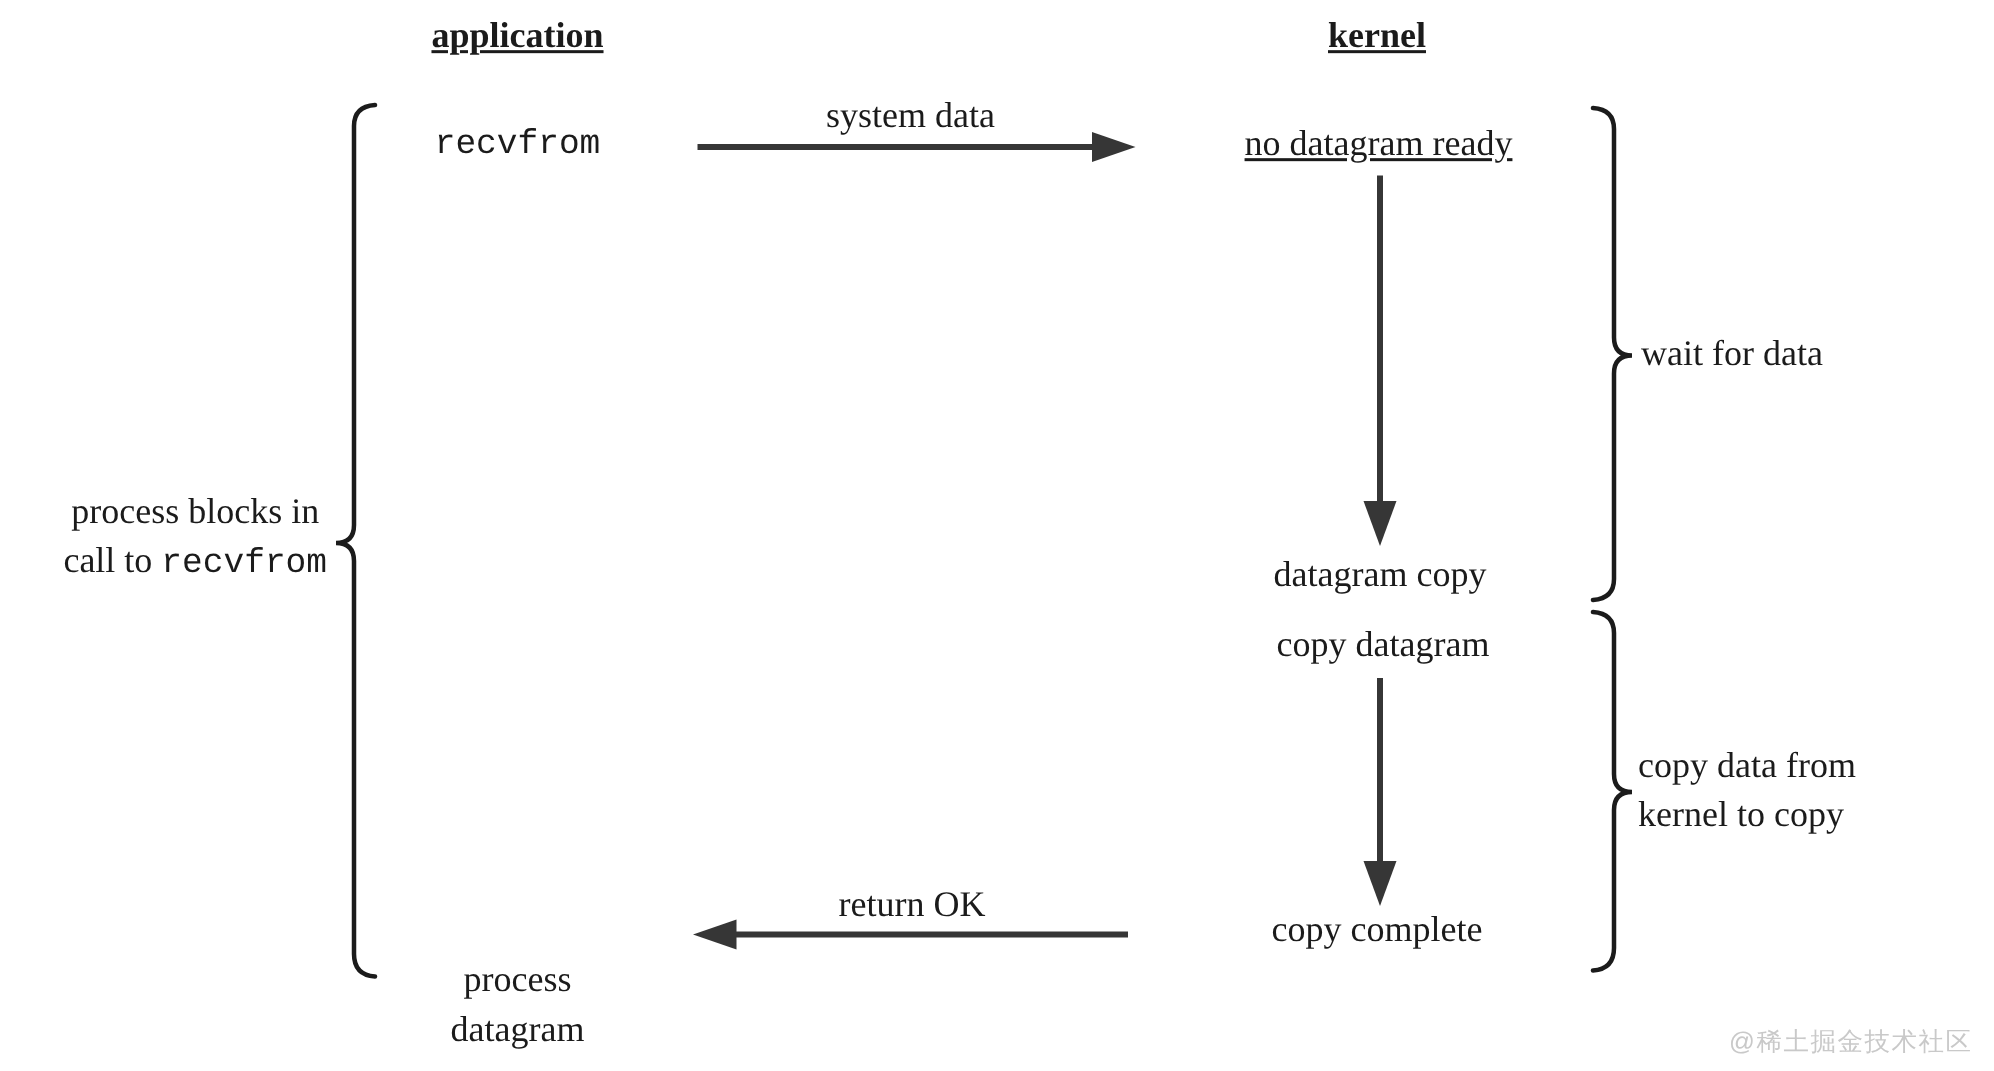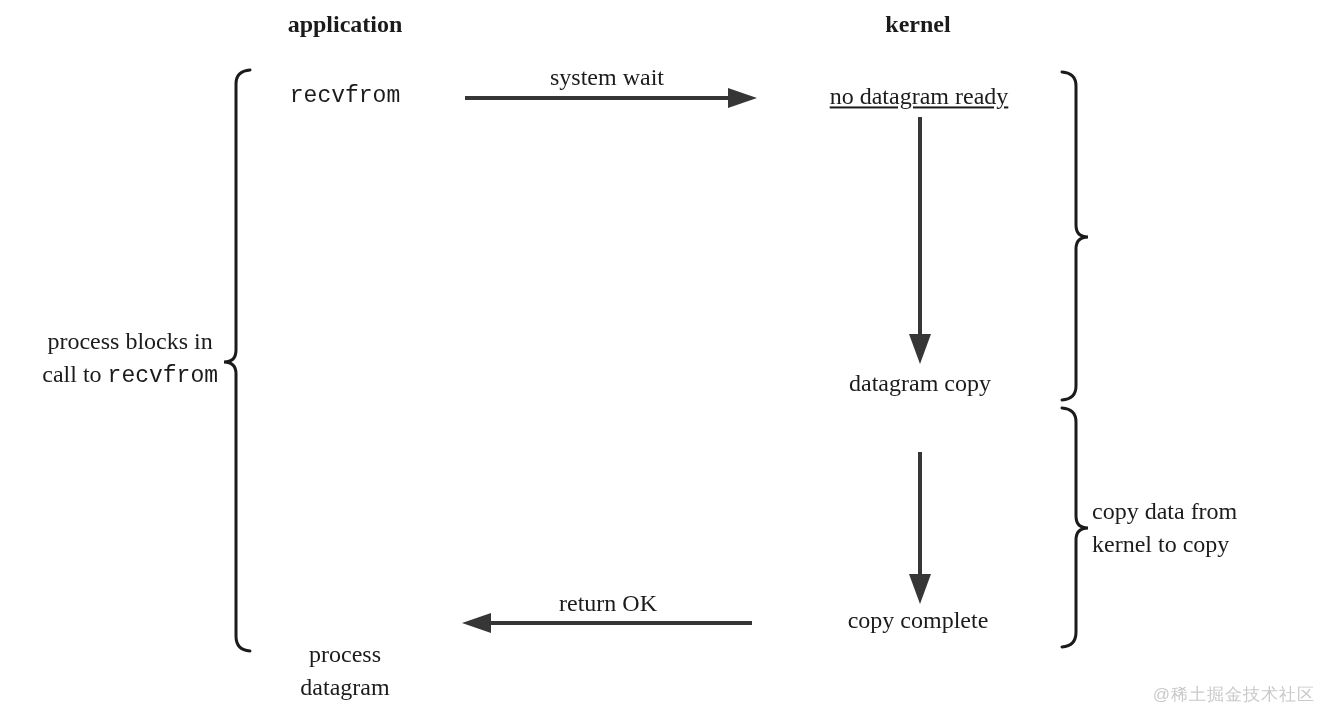--- a/index.html
+++ b/index.html
@@ -43,20 +43,21 @@
     white-space:nowrap;
   }
   .center{
     transform:translate(-50%,-50%);
   }
   .vcenter{
     transform:translateY(-50%);
   }
   .header{
     font-weight:bold;
+    text-decoration:underline;
   }
   .mono{
     font-family:"Liberation Mono", monospace;
     font-weight:normal;
     font-size:23px;
     letter-spacing:0px;
   }
   .two-line{
     text-align:center;
   }
@@ -110,35 +111,37 @@
   <div class="lbl header center" style="left:345px; top:25px;">application</div>
   <div class="lbl header center" style="left:918px; top:25px;">kernel</div>
 
   <div class="lbl mono center" style="left:345px; top:97px;">recvfrom</div>
 
   <div class="lbl two-line center" style="left:345px; top:671px;">
     <div>process</div>
     <div>datagram</div>
   </div>
 
-  <div class="lbl center" style="left:607px; top:78px;">system wait</div>
+  <div class="lbl center" style="left:607px; top:78px;">system data</div>
   <div class="lbl center" style="left:608px; top:604px;">return OK</div>
 
   <div class="lbl center" style="left:919px; top:97px;text-decoration:underline;">no datagram ready</div>
   <div class="lbl center" style="left:920px; top:384px;">datagram copy</div>
+  <div class="lbl center" style="left:922px; top:431px;">copy datagram</div>
   <div class="lbl center" style="left:918px; top:621px;">copy complete</div>
 
   <div class="lbl left-note vcenter" style="right:1111px; top:359px;">
     <div>process blocks in</div>
     <div>
       <span>call to</span>
       <span class="mono">recvfrom</span>
     </div>
   </div>
 
+  <div class="lbl vcenter" style="left:1094px; top:237px;">wait for data</div>
 
   <div class="lbl vcenter" style="left:1092px; top:528px;">
     <div>copy data from</div>
     <div>kernel to copy</div>
   </div>
 
   <div class="watermark">@稀土掘金技术社区</div>
 
 </div>
 

